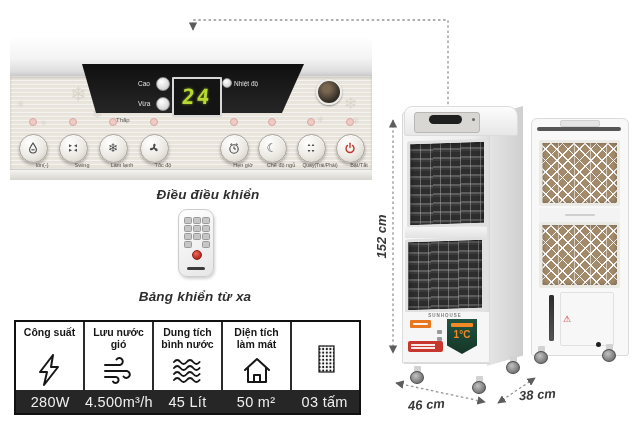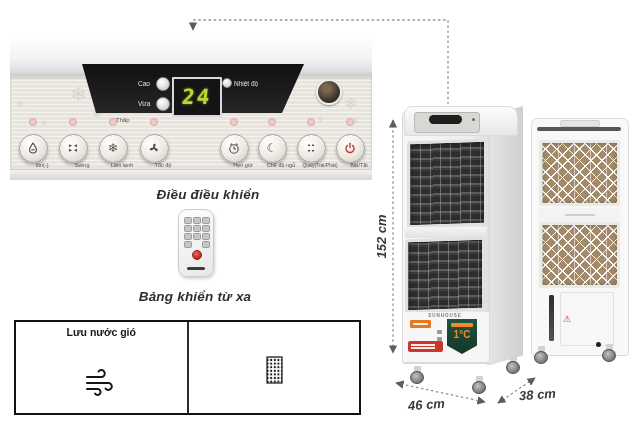--- a/index.html
+++ b/index.html
@@ -241,41 +241,77 @@
     <span class="rc-btn" style="left:23px;top:23px;"></span>
     <span class="rc-btn" style="left:5px;top:31px;"></span>
     <span class="rc-btn" style="left:23px;top:31px;"></span>
     <span id="rc-power"></span>
     <span id="rc-slot"></span>
   </div>
 
   <div id="spec" class="abs">
     <div id="spec-cols">
       <div class="spec-col">
+        <div class="spec-head">Công suất</div>
+        <div class="spec-icon">
+          <svg width="38" height="38" viewBox="0 0 38 38">
+              <path d="M22 4 L9 21 h7 l-3 13 L27 16 h-7 z" fill="none" stroke="#161616" stroke-width="2" stroke-linejoin="round"></path>
+            </svg>
+        </div>
+      </div>
+      <div class="spec-col">
         <div class="spec-head">Lưu nước gió</div>
         <div class="spec-icon">
           <svg width="38" height="38" viewBox="0 0 38 38" fill="none" stroke="#161616" stroke-width="2" stroke-linecap="round">
             <path d="M5 14 h15 a3.5 3.5 0 1 0 -3.5 -5.5"></path>
             <path d="M5 20 h22 a3.5 3.5 0 1 1 -3.5 5.5"></path>
             <path d="M5 26 h11 a3 3 0 1 1 -3 4.5"></path>
+          </svg>
+        </div>
+      </div>
+      <div class="spec-col">
+        <div class="spec-head">Dung tích bình nước</div>
+        <div class="spec-icon">
+          <svg width="38" height="38" viewBox="0 0 38 38" fill="none" stroke="#161616" stroke-width="1.9" stroke-linecap="round">
+            <path d="M5 11 q3.2 -4 6.4 0 t6.4 0 t6.4 0 t6.4 0"></path>
+            <path d="M5 17 q3.2 -4 6.4 0 t6.4 0 t6.4 0 t6.4 0"></path>
+            <path d="M5 23 q3.2 -4 6.4 0 t6.4 0 t6.4 0 t6.4 0"></path>
+            <path d="M5 29 q3.2 -4 6.4 0 t6.4 0 t6.4 0 t6.4 0"></path>
+          </svg>
+        </div>
+      </div>
+      <div class="spec-col">
+        <div class="spec-head">Diện tích làm mát</div>
+        <div class="spec-icon">
+          <svg width="38" height="38" viewBox="0 0 38 38" fill="none" stroke="#161616" stroke-width="2" stroke-linejoin="round" stroke-linecap="round">
+            <path d="M7 19 L19 8 L31 19"></path>
+              <path d="M10 17 V31 H28 V17"></path>
+              <path d="M16 31 V24 H22 V31"></path>
           </svg>
         </div>
       </div>
       <div class="spec-col">
         <div class="spec-icon">
           <svg width="38" height="38" viewBox="0 0 38 38">
             <defs>
                 <pattern id="dots" width="3.6" height="3.6" patternUnits="userSpaceOnUse">
                   <circle cx="1.8" cy="1.8" r="1.1" fill="#161616"></circle>
                 </pattern>
               </defs>
             <rect x="12" y="6" width="15" height="26" fill="url(#dots)" stroke="#161616" stroke-width="1.2"></rect>
           </svg>
         </div>
       </div>
+    </div>
+    <div id="spec-values">
+      <div class="spec-val">280W</div>
+      <div class="spec-val">4.500m³/h</div>
+      <div class="spec-val">45 Lít</div>
+      <div class="spec-val">50 m²</div>
+      <div class="spec-val">03 tấm</div>
     </div>
   </div>
 
   <div id="fu-side" class="abs"></div>
   <div id="fu-front" class="abs"></div>
   <div id="fu-cap" class="abs"></div>
   <div id="fu-plate" class="abs"></div>
   <div id="fu-handle" class="abs"></div>
   <div id="fu-dot" class="abs"></div>
   <div class="grille" style="left:407px;top:140px;width:74px;height:81px;"></div>

